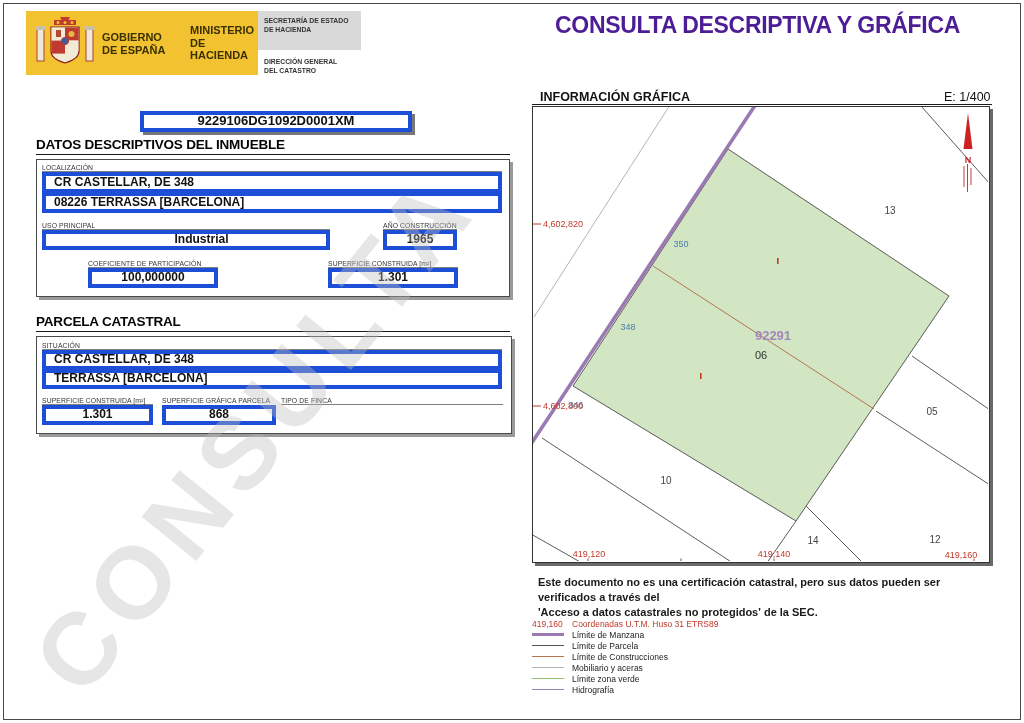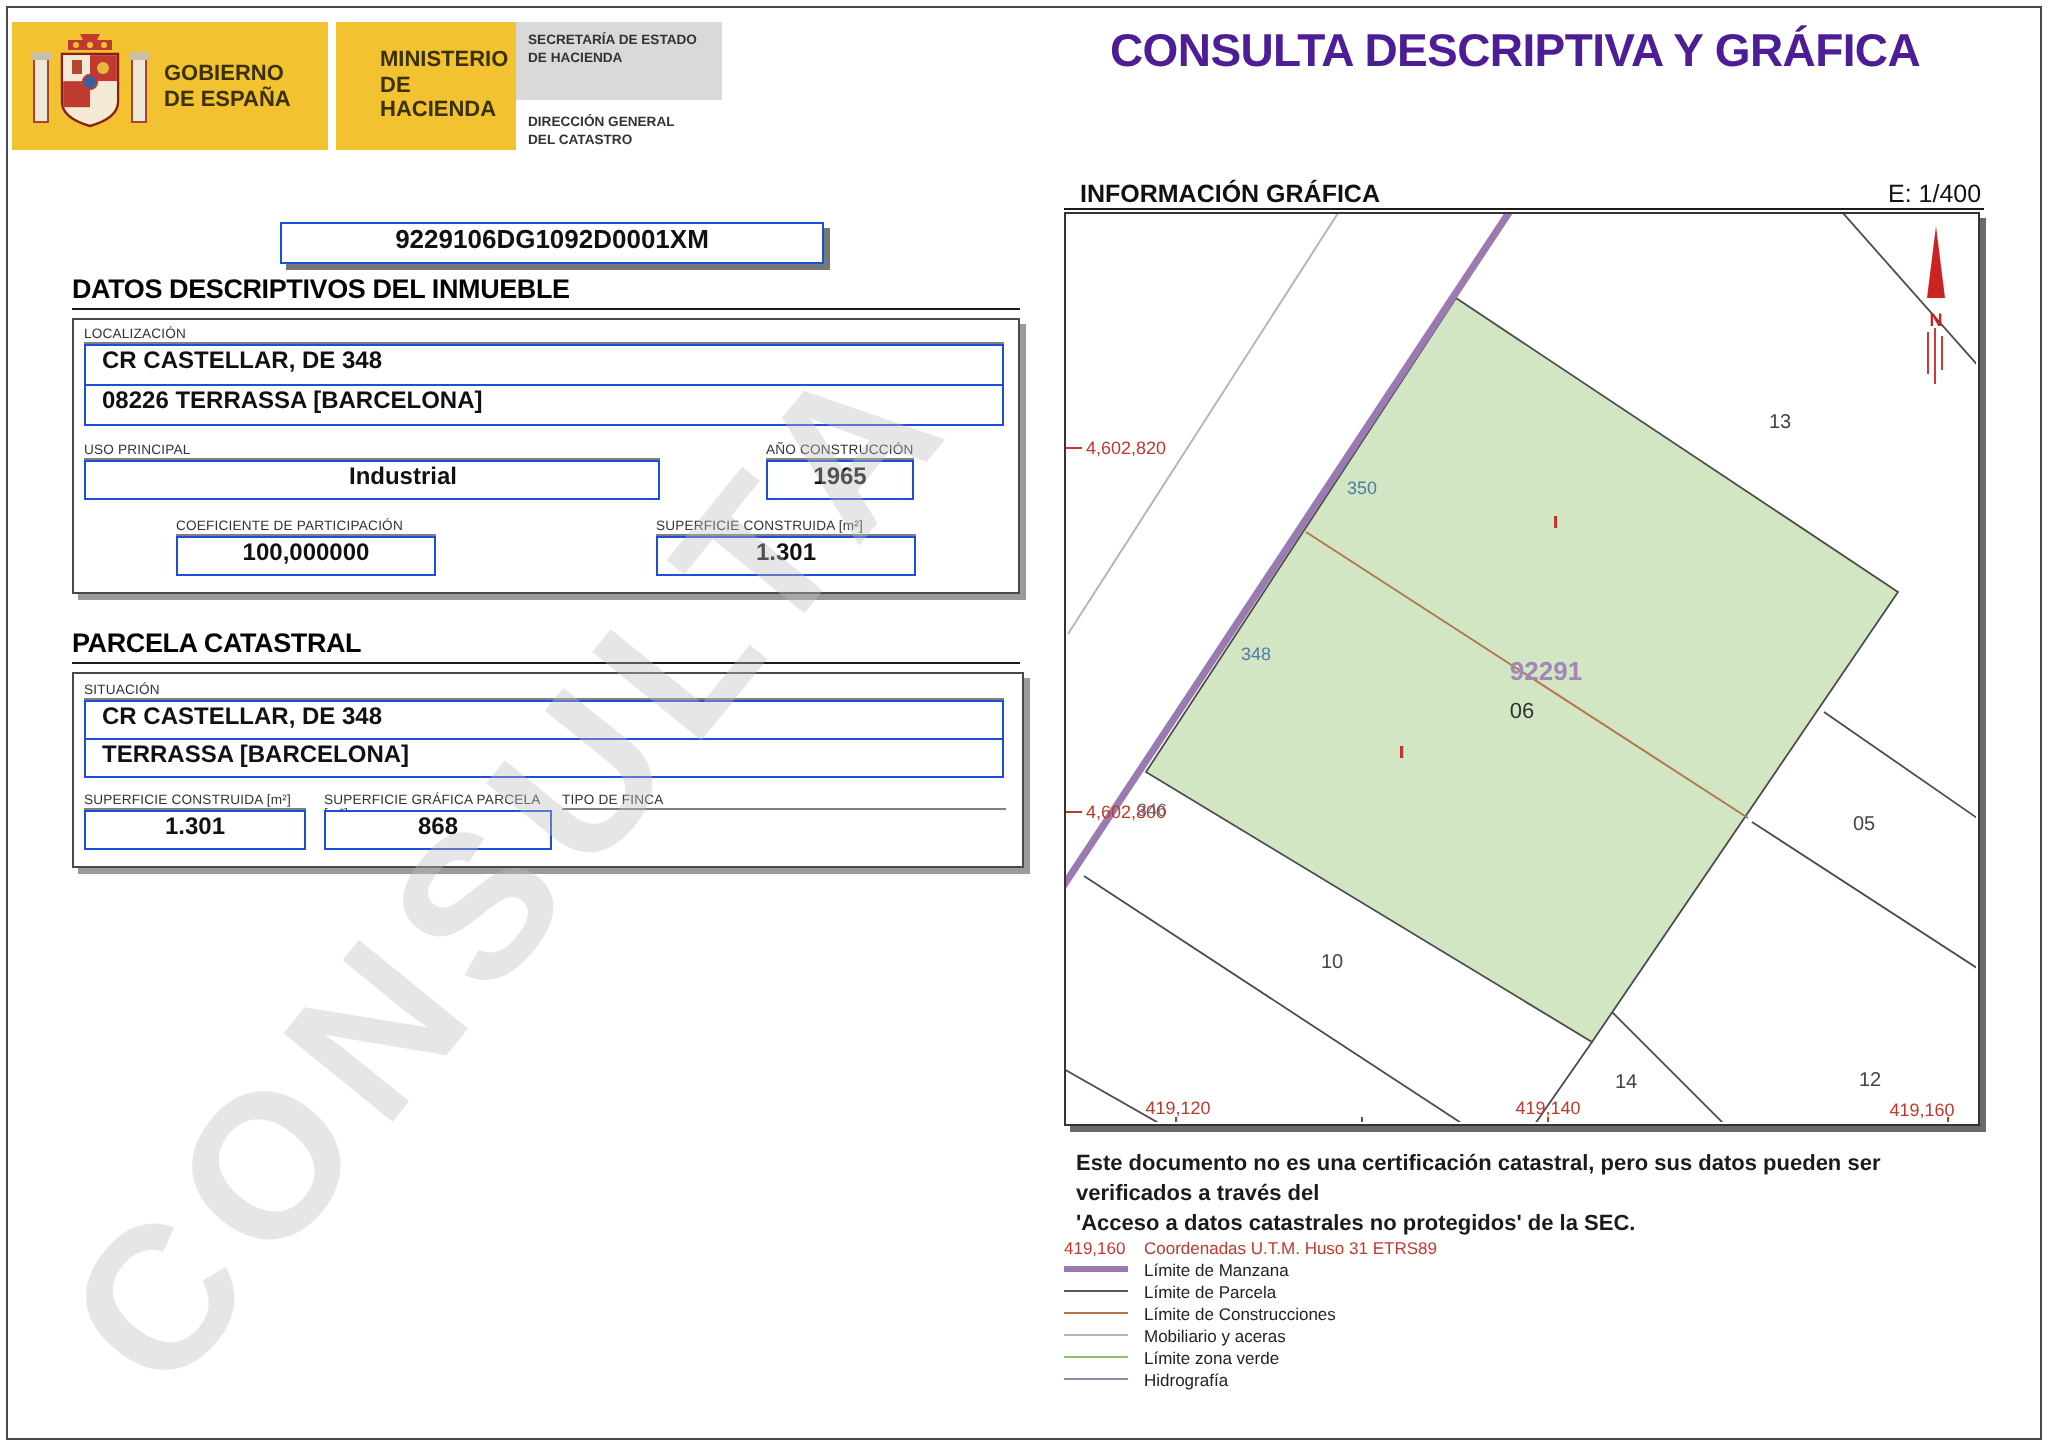--- a/index.html
+++ b/index.html
@@ -14,22 +14,22 @@
   .sec-box{background:#d9d9d9;font-size:6.8px;font-weight:bold;color:#333;
            padding:6px 5px 0 6px;line-height:1.3;}
   .dir-box{font-size:6.8px;font-weight:bold;color:#333;line-height:1.3;padding-left:6px;}
   .doc-title{font-weight:bold;font-size:23px;letter-spacing:-.3px;text-align:left;line-height:1.1;color:#4c1d95;}
   
   .sec-head{font-weight:bold;font-size:13.5px;color:#050505;border-bottom:1.6px solid #1a1a1a;
             letter-spacing:-.2px;}
   .ref-head{font-weight:bold;font-size:12.5px;text-align:center;border-bottom:1.6px solid #1a1a1a;}
   
   .outer{border:1px solid #4a4a4a;box-shadow:3px 3px 0 #9a9a9a;background:#fff;}
-  .vbox{border:1px solid #1d4ed8;background:#fff;font-weight:bold;font-size:12px;
-        display:flex;align-items:flex-start;box-sizing:border-box;}
+  .vbox{border:4px solid #1d4ed8;background:#fff;font-weight:bold;font-size:12px;
+        display:flex;align-items:flex-end;box-sizing:border-box;}
   .vbox.pad{padding-left:8px;}
   .vbox.center{justify-content:center;}
   .vbox.shadow{box-shadow:3px 3px 0 #777;}
   .lbl{font-size:6.8px;color:#333;border-bottom:1px solid #808080;letter-spacing:.1px;box-sizing:border-box;}
   
   .map-head{font-weight:bold;font-size:12.5px;}
   .map-scale{font-size:12.5px;font-weight:normal;}
   .map-rule{border-top:1.5px solid #1a1a1a;}
   .map-box{border:1.5px solid #333;box-shadow:3px 3px 0 #6a6a6a;background:#fff;box-sizing:border-box;}
   
@@ -45,21 +45,21 @@
              transform:rotate(-51deg);transform-origin:center;white-space:nowrap;pointer-events:none;z-index:6;}
 </style>
 </head>
 <body>
 
 <div class="page">
   <div class="page-frame"></div>
 
   <div class="abs watermark" style="left:-85px;top:375px;width:680px;text-align:center;">CONSULTA</div>
 
-  <div class="abs gov-yellow gov-block" style="left:6px;top:11px;width:158px;height:64px;">
+  <div class="abs gov-yellow gov-block" style="left:26px;top:11px;width:158px;height:64px;">
     <span class="abs" style="left:8px;top:6px;">
       <svg width="62" height="52" viewBox="0 0 62 52">
         <rect x="3" y="12" width="7" height="32" fill="#efe8d8" stroke="#a8452f" stroke-width="1"></rect>
         <rect x="1.5" y="9" width="10" height="4" fill="#c8c0a8"></rect>
         <rect x="52" y="12" width="7" height="32" fill="#efe8d8" stroke="#a8452f" stroke-width="1"></rect>
         <rect x="50.5" y="9" width="10" height="4" fill="#c8c0a8"></rect>
         <path d="M20 3 h22 v5 h-22 z" fill="#c03a30"></path>
         <circle cx="24" cy="5.5" r="1.5" fill="#f2c230"></circle>
           <circle cx="31" cy="5.5" r="1.5" fill="#f2c230"></circle>
           <circle cx="38" cy="5.5" r="1.5" fill="#f2c230"></circle>

